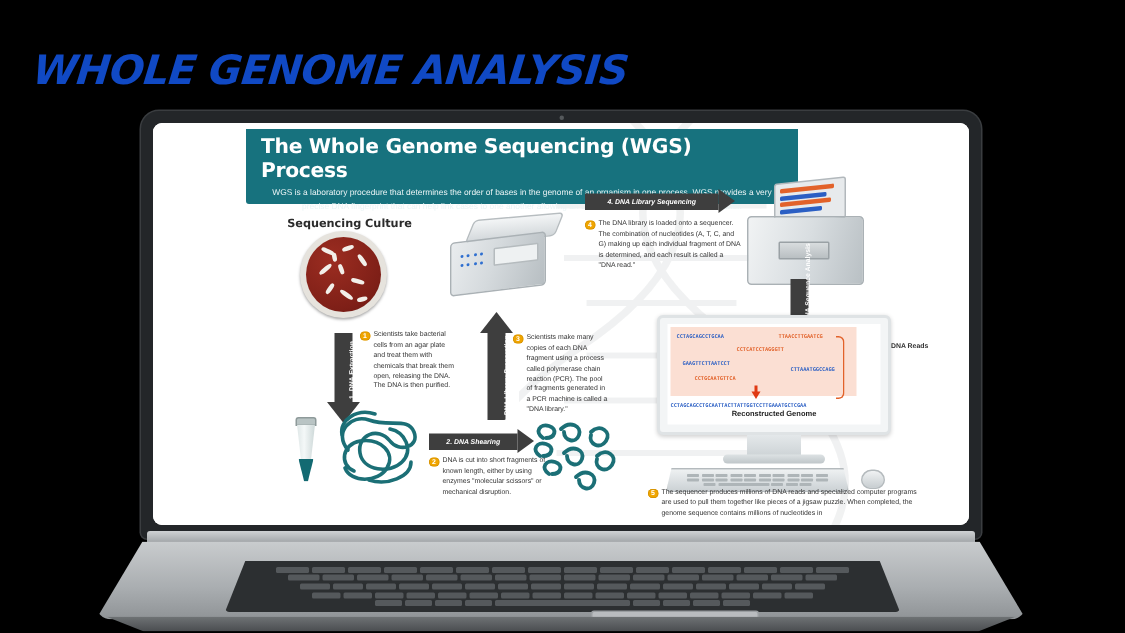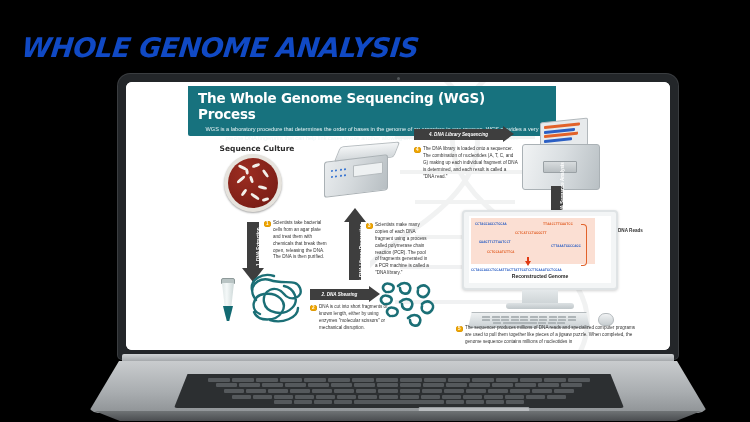--- a/index.html
+++ b/index.html
@@ -9,21 +9,21 @@
   
   .slide-title{
     position:absolute;left:22px;top:32px;
     font-size:27px;font-weight:bold;letter-spacing:-0.5px;
     color:#1049c4;font-style:italic;
     font-family:"DejaVu Sans","Liberation Sans",sans-serif;
     transform:skewX(-6deg);
   }
 
   
-  .laptop{position:absolute;left:94px;top:74px;width:560px;height:290px;margin-left:24px;}
+  .laptop{position:absolute;left:94px;top:74px;width:560px;height:290px;}
   .lid{position:absolute;left:0;top:0;width:560px;height:285px;
        background:#232629;border-radius:12px 12px 4px 4px;
        box-shadow:0 0 0 1px #3a3d40;}
   .lid-inner{position:absolute;left:8px;top:8px;width:544px;height:268px;
        background:#fff;border-radius:6px;overflow:hidden;}
   .cam{position:absolute;left:50%;top:2.5px;width:3px;height:3px;margin-left:-1.5px;
        background:#55595c;border-radius:50%;}
   .base{position:absolute;left:-30px;top:280px;width:620px;height:68px;}
   .base-top{position:absolute;left:34px;top:0;width:552px;height:8px;
        background:linear-gradient(#cfd2d4,#9fa3a6);border-radius:2px 2px 0 0;}
@@ -193,21 +193,21 @@
               <path d="M45 10 L145 10 M30 40 L160 40 M25 75 L165 75 M30 110 L160 110
                        M45 140 L145 140 M45 175 L145 175 M30 205 L160 205 M25 240 L165 240" stroke-width="4"></path>
             </g>
           </svg>
 
           <div class="hdr">
             <h1>The Whole Genome Sequencing (WGS) Process</h1>
             <p>WGS is a laboratory procedure that determines the order of bases in the genome of an organism in one process. WGS provides a very precise DNA fingerprint that can help link cases to one another allowing an outbreak to be detected and solved sooner.</p>
           </div>
 
-          <div class="lbl-bacterial">Sequence Culture</div>
+          <div class="lbl-bacterial">Sequencing Culture</div>
           <div class="petri">
             <div class="petri-in">
               <i class="germ" style="left:10px;top:8px;width:9px;height:3px;transform:rotate(25deg)"></i>
               <i class="germ" style="left:24px;top:6px;width:8px;height:3px;transform:rotate(-20deg)"></i>
               <i class="germ" style="left:33px;top:14px;width:9px;height:3px;transform:rotate(55deg)"></i>
               <i class="germ" style="left:8px;top:20px;width:10px;height:3px;transform:rotate(-40deg)"></i>
               <i class="germ" style="left:20px;top:20px;width:7px;height:3px;transform:rotate(70deg)"></i>
               <i class="germ" style="left:30px;top:28px;width:9px;height:3px;transform:rotate(15deg)"></i>
               <i class="germ" style="left:12px;top:33px;width:8px;height:3px;transform:rotate(-55deg)"></i>
               <i class="germ" style="left:22px;top:37px;width:10px;height:3px;transform:rotate(35deg)"></i>

